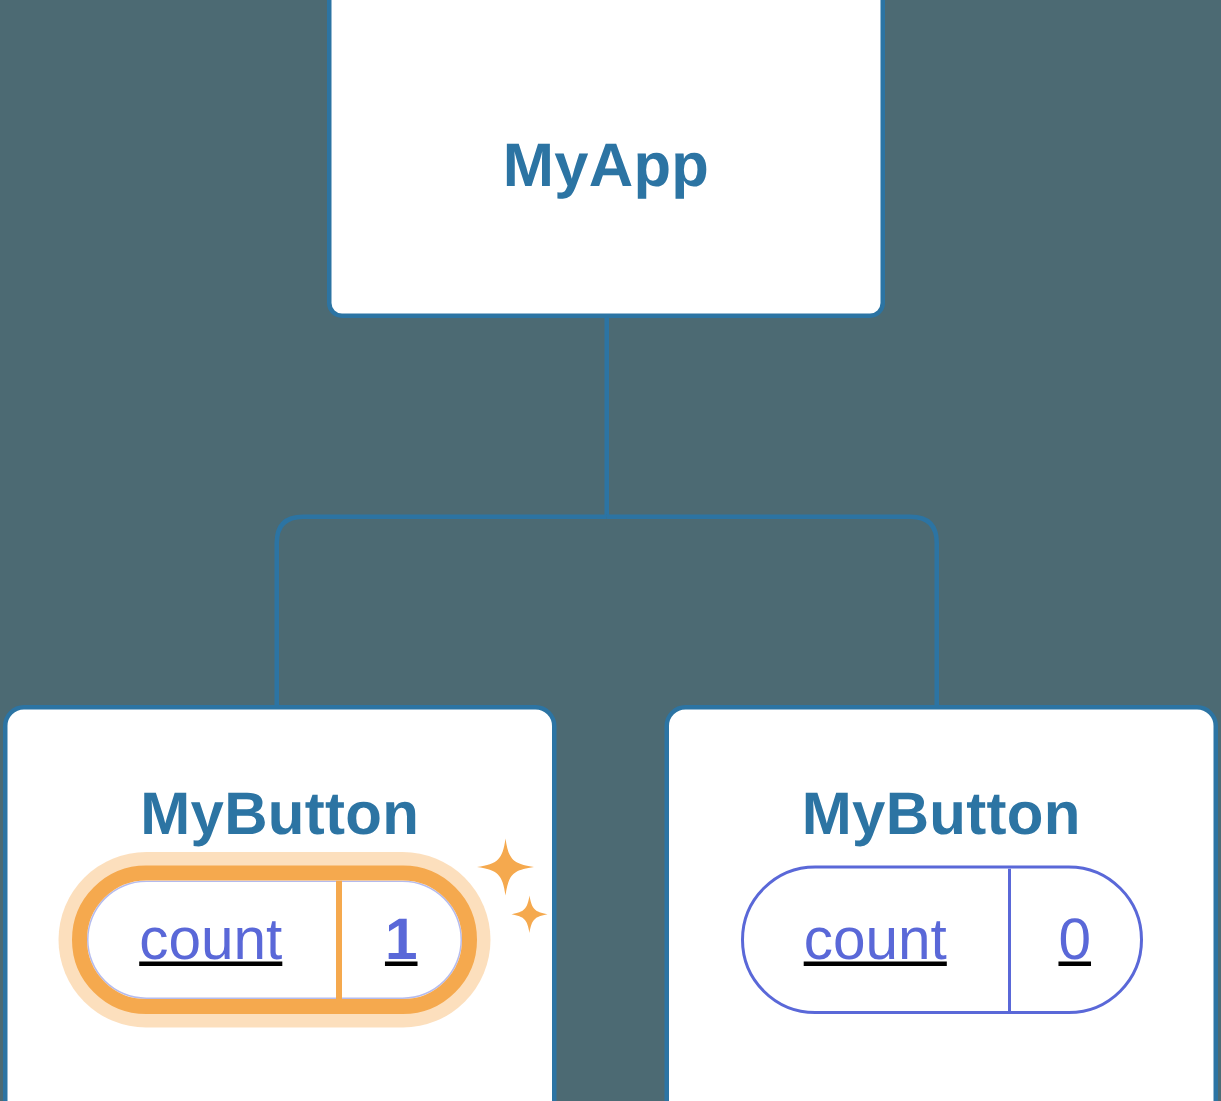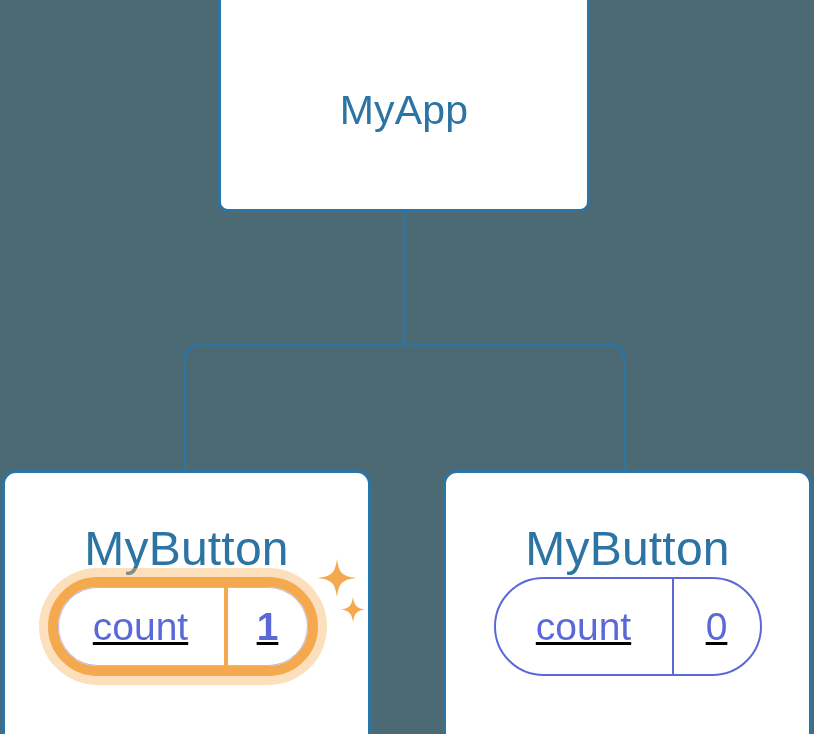--- a/index.html
+++ b/index.html
@@ -61,32 +61,32 @@
     height: 300px;
     border-radius: 14px;
   }
 
   .node-title {
     position: absolute;
     left: 0;
     width: 100%;
     text-align: center;
     color: #2c74a3;
-    font-weight: 400;
+    font-weight: 700;
     letter-spacing: 0.2px;
     white-space: nowrap;
   }
   .card-root .node-title {
     top: 122px;
     font-size: 41px;
   }
   .card-child-left .node-title,
   .card-child-right .node-title {
     top: 48px;
-    font-size: 48px;
+    font-size: 40px;
   }
 
   
   .pill-wrap {
     position: absolute;
     top: 104px;
     left: 0;
     width: 100%;
     display: flex;
     justify-content: center;

